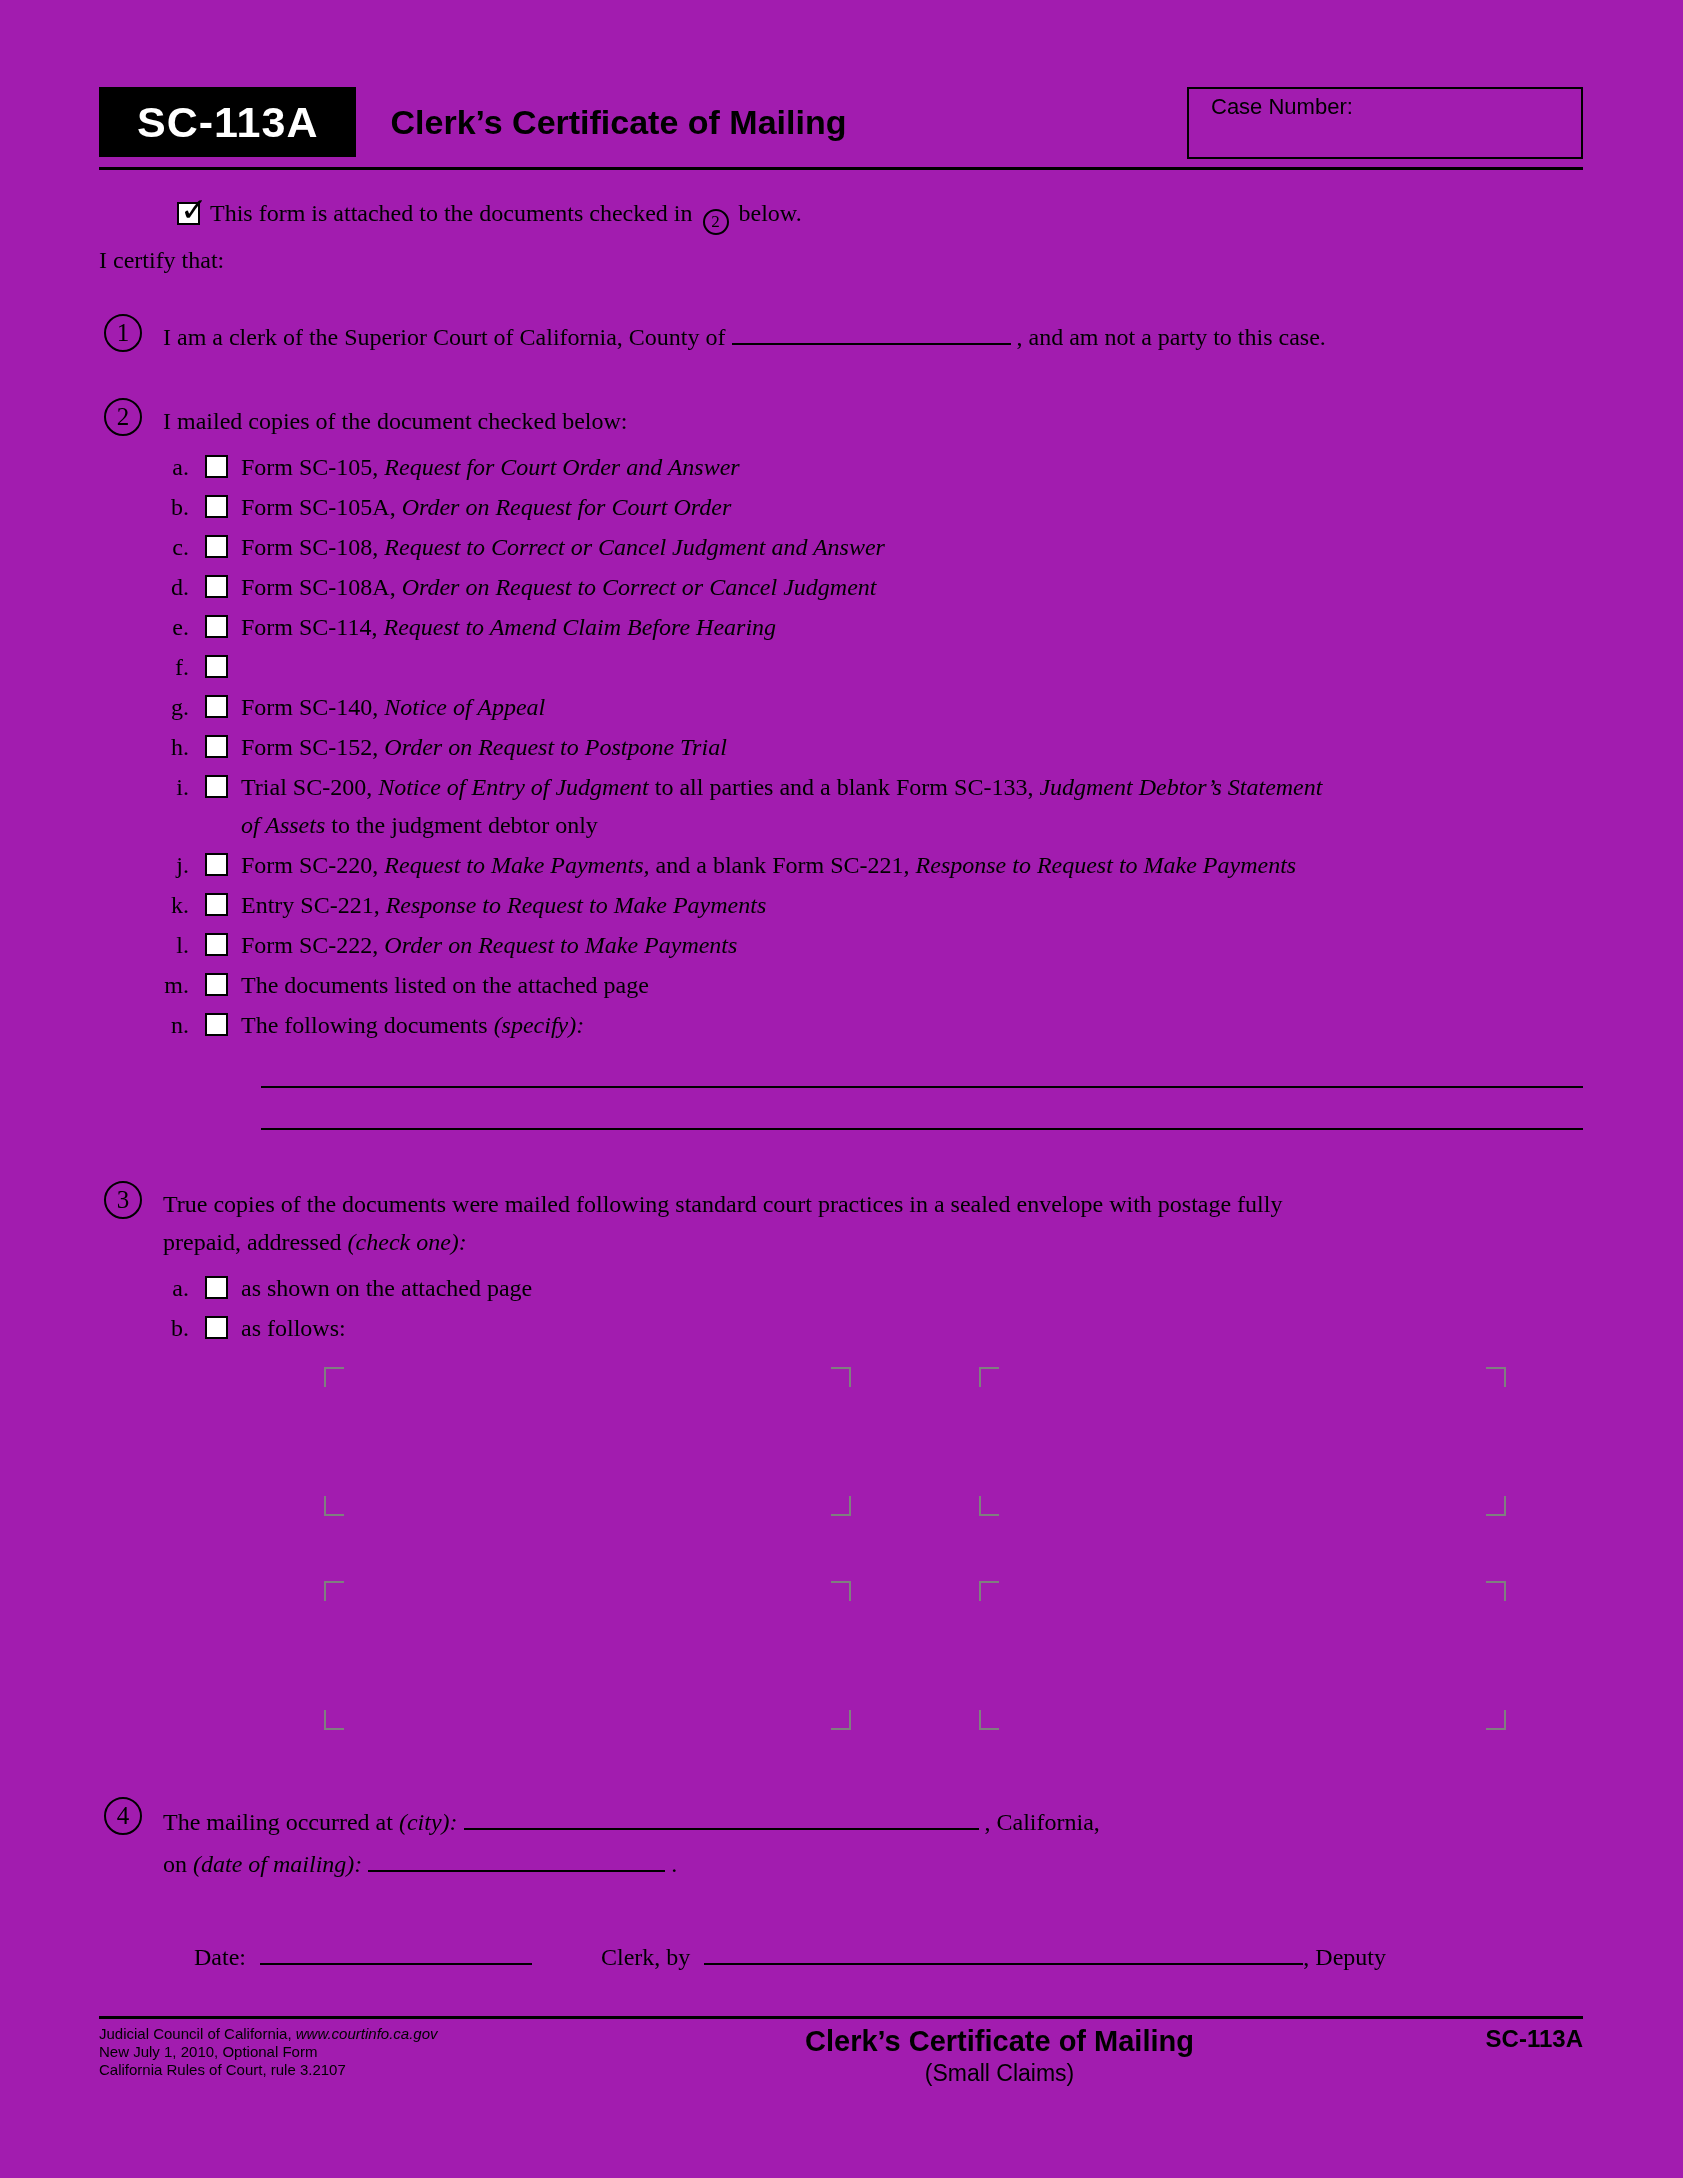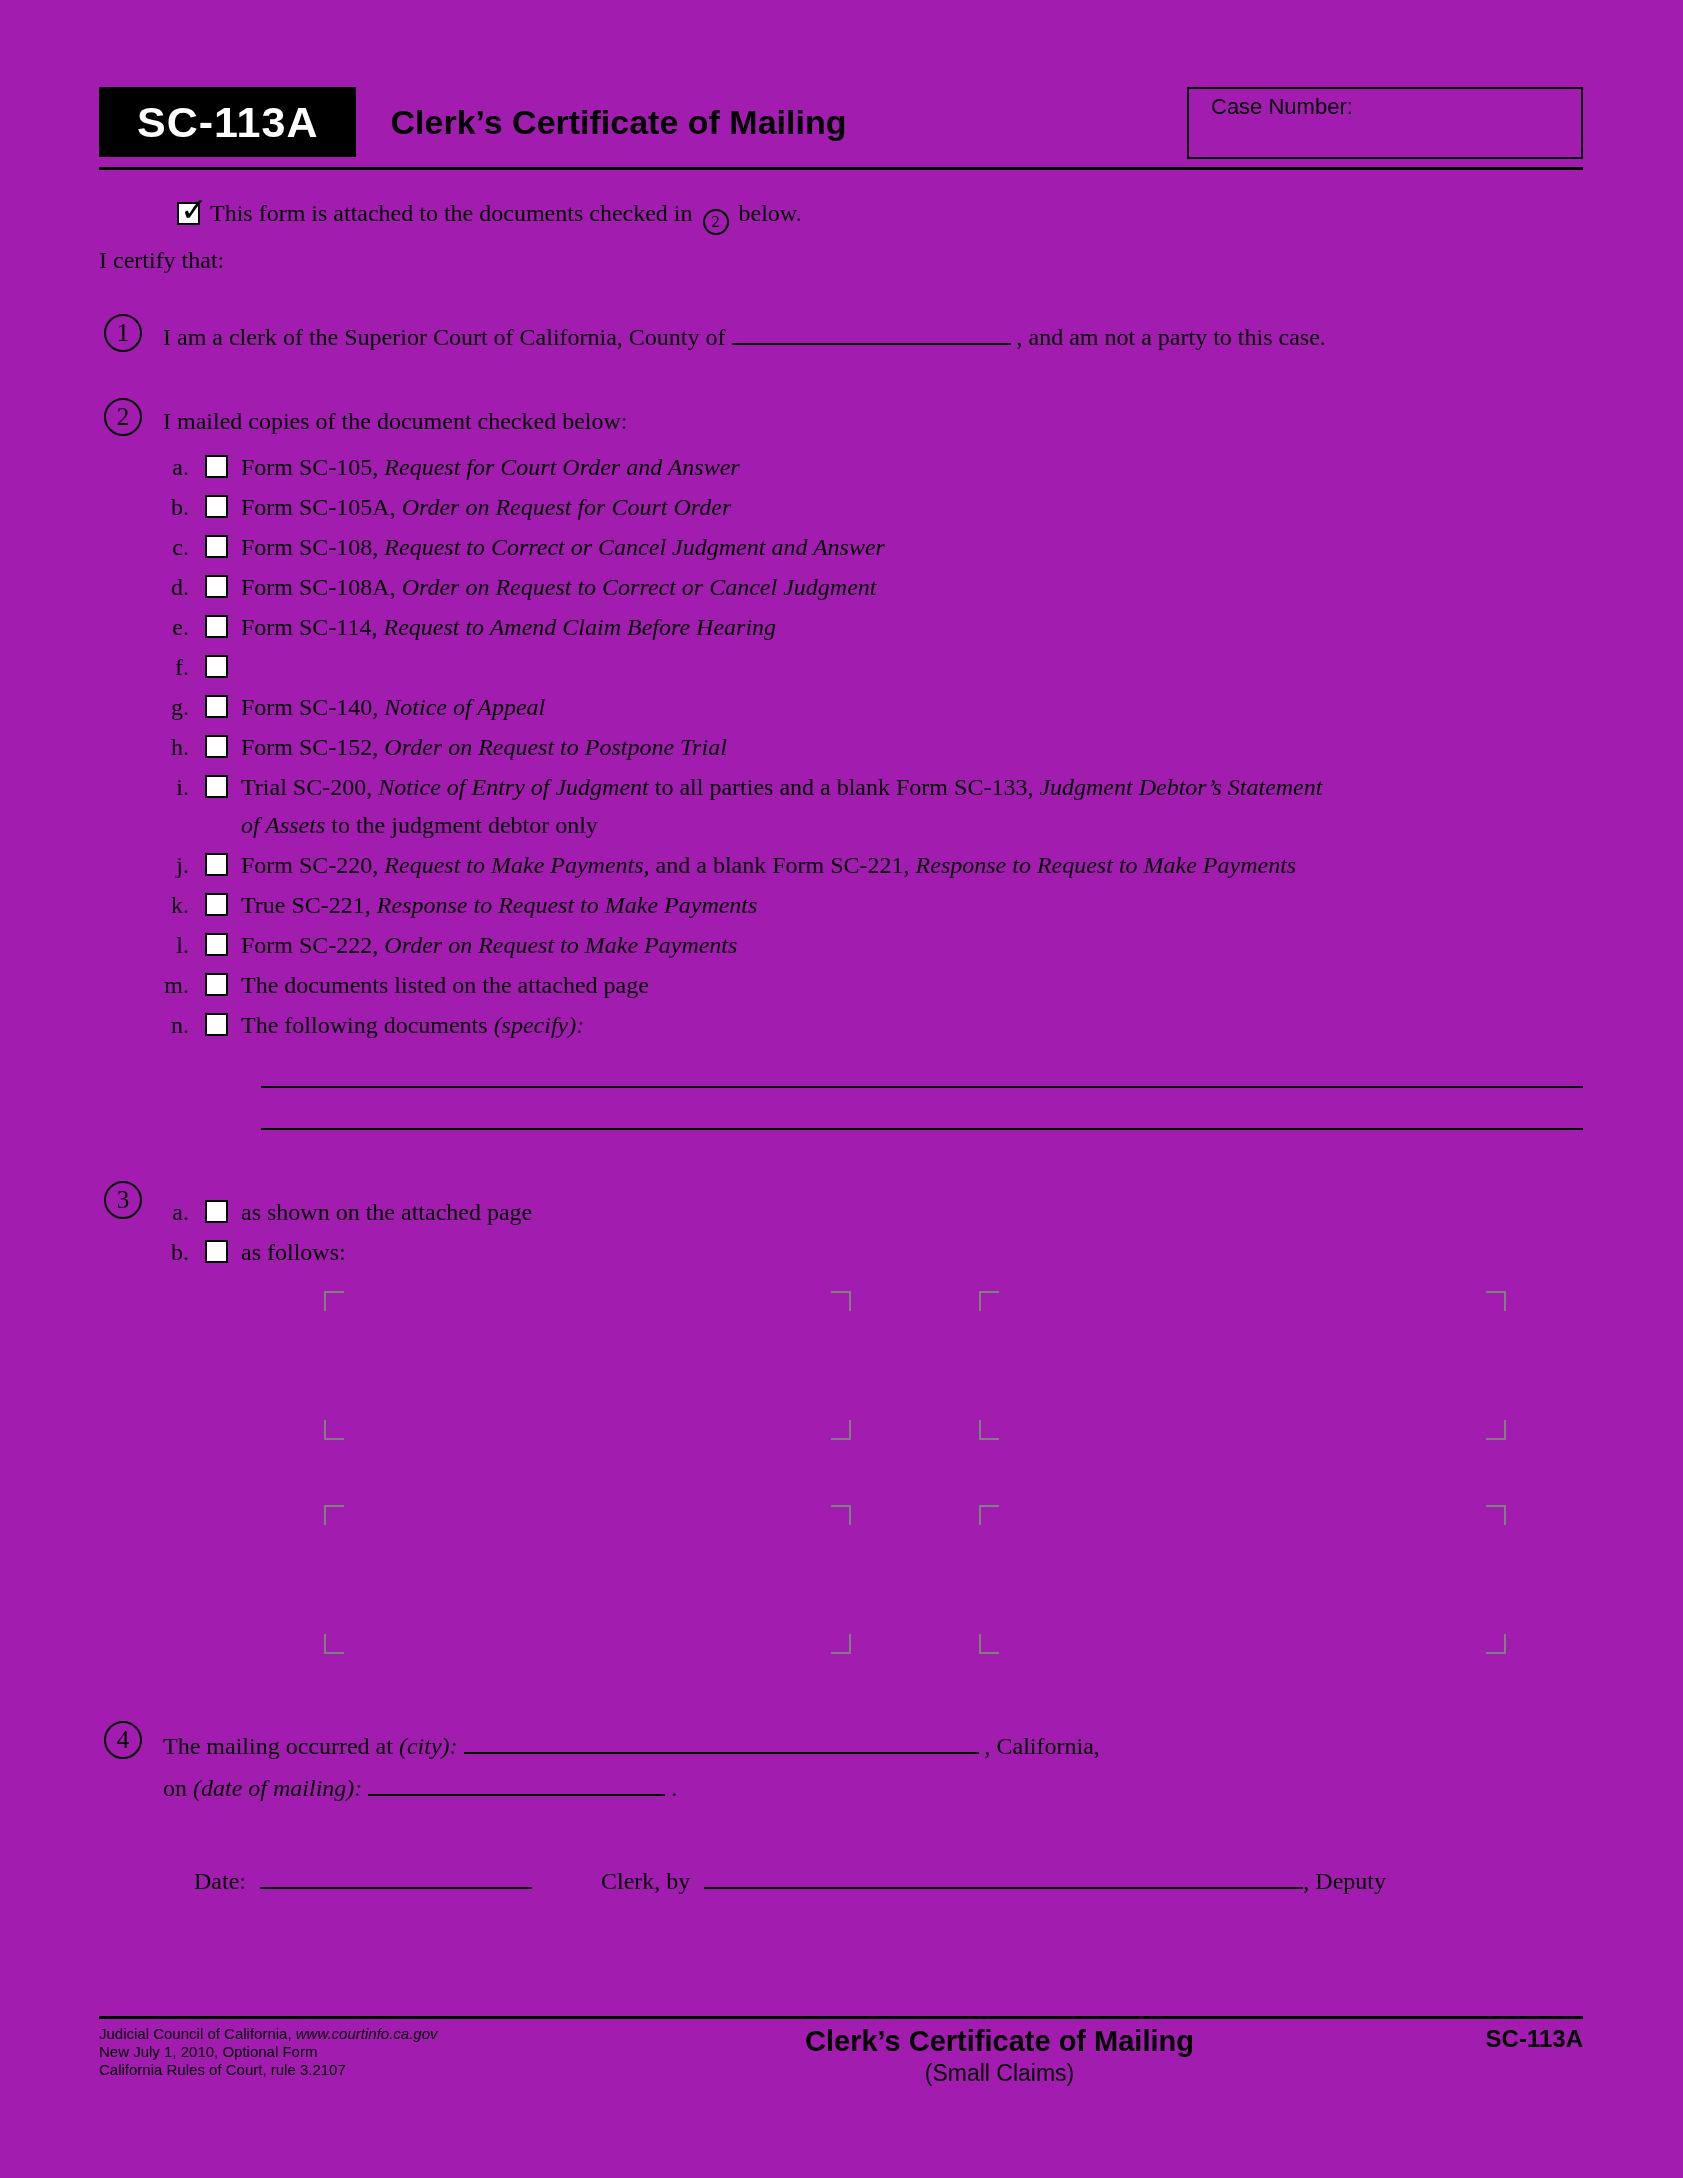--- a/index.html
+++ b/index.html
@@ -183,21 +183,21 @@
               <span class="opt-text"><span>Trial SC-200, </span><span class="it">Notice of Entry of Judgment</span><span> to all parties and a blank Form SC-133, </span><span class="it">Judgment Debtor’s Statement of Assets</span><span> to the judgment debtor only</span></span>
             </div>
             <div class="check-row">
               <span class="opt-letter">j.</span>
               <span class="checkbox"></span>
               <span class="opt-text"><span>Form SC-220, </span><span class="it">Request to Make Payments,</span><span> and a blank Form SC-221, </span><span class="it">Response to Request to Make Payments</span></span>
             </div>
             <div class="check-row">
               <span class="opt-letter">k.</span>
               <span class="checkbox"></span>
-              <span class="opt-text"><span>True SC-221, </span><span class="it">Response to Request to Make Payments</span></span>
+              <span class="opt-text"><span>Entry SC-221, </span><span class="it">Response to Request to Make Payments</span></span>
             </div>
             <div class="check-row">
               <span class="opt-letter">l.</span>
               <span class="checkbox"></span>
               <span class="opt-text"><span>Form SC-222, </span><span class="it">Order on Request to Make Payments</span></span>
             </div>
             <div class="check-row">
               <span class="opt-letter">m.</span>
               <span class="checkbox"></span>
               <span class="opt-text"><span>The documents listed on the attached page</span></span>
@@ -211,20 +211,23 @@
         <div class="specify-lines">
           <div class="specify-line"></div>
           <div class="specify-line"></div>
         </div>
       </div>
     </div>
 
     <div class="numbered-item n3">
       <span class="circle-num">3</span>
       <div class="item-body">
+        <span class="intro3">
+          <span>True copies of the documents were mailed following standard court practices in a sealed envelope with postage fully prepaid, addressed </span><span class="it">(check one):</span>
+        </span>
         <div class="options" id="item3-options">
             <div class="check-row">
               <span class="opt-letter">a.</span>
               <span class="checkbox"></span>
               <span class="opt-text"><span>as shown on the attached page</span></span>
             </div>
             <div class="check-row">
               <span class="opt-letter">b.</span>
               <span class="checkbox"></span>
               <span class="opt-text"><span>as follows:</span></span>

